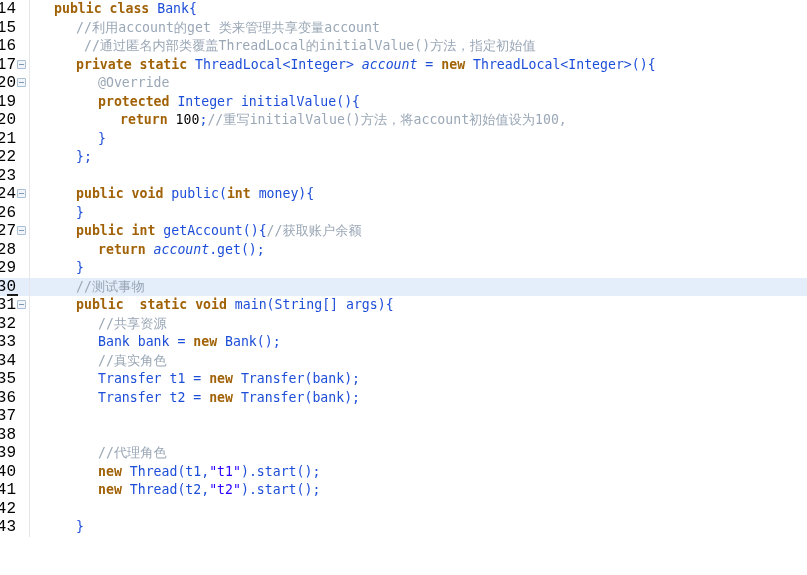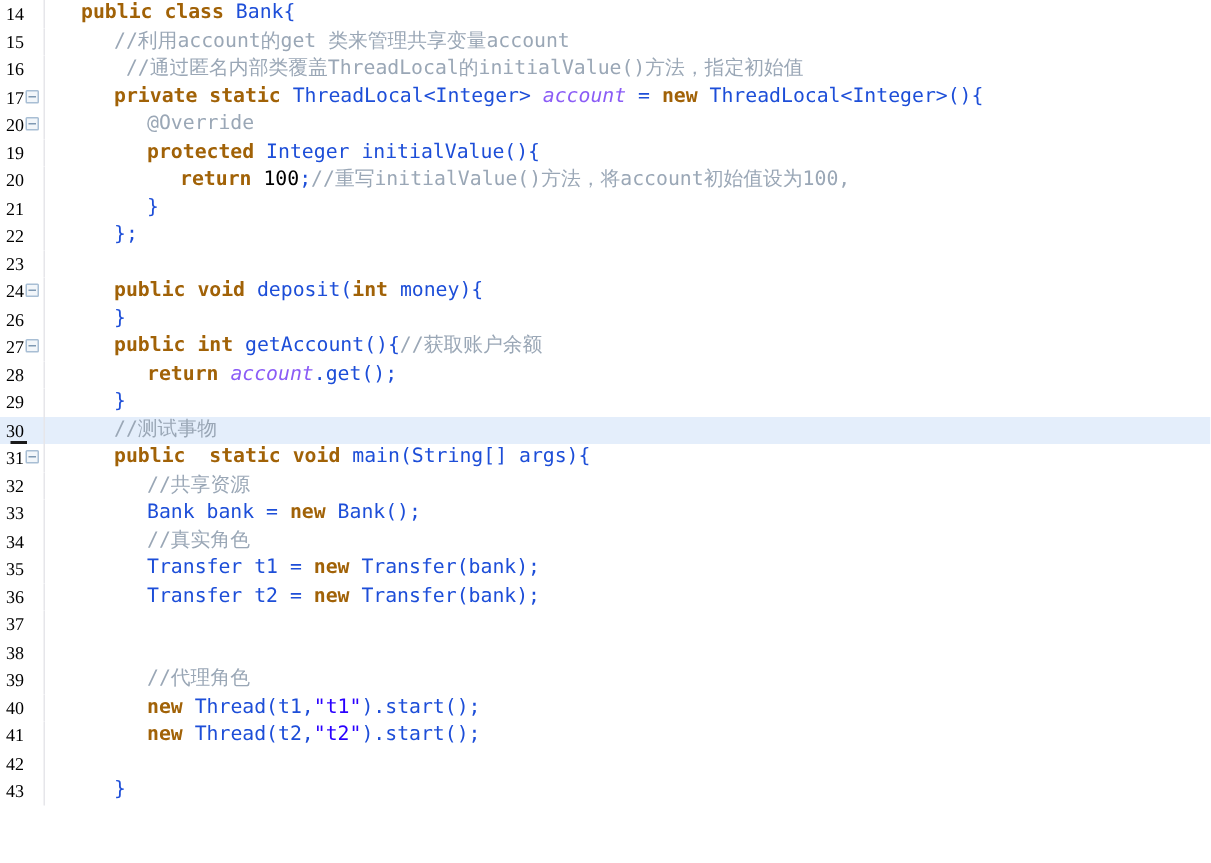--- a/index.html
+++ b/index.html
@@ -36,22 +36,22 @@
   }
 
   .gutter {
     flex: 0 0 26px;
     width: 26px;
     box-sizing: border-box;
     position: relative;
     text-align: left;
     padding-right: 1px;
     color: #9a9a9a;
-    font-size: 12px;
-    font-family: Liberation Serif, serif;
+    font-size: 16px;
+    font-family: Liberation Mono, monospace;
     overflow: hidden;
     background: transparent;
   }
   .gutter .num {
     position: absolute;
     right: 10px;
     top: 0;
     line-height: 18.5px;
     white-space: pre;
   }
@@ -99,40 +99,40 @@
     box-sizing: border-box;
     color: #000000;
     overflow: hidden;
   }
 
   
   .kw   { color: #a16207; font-weight: bold; }
   .cm   { color: #9aa7b6; }
   .str  { color: #2a00ff; }
   .num  { color: #000000; }
-  .fld  { color: #8b5cf6; font-style: italic; }
+  .fld  { color: #1d4ed8; font-style: italic; }
   .ann  { color: #9aa7b6; }
   .pl   { color: #1d4ed8; }
 </style>
 </head>
 <body>
 
 <div id="editor">
   <div id="lines-host">
       <div class="line"><div class="gutter"><span class="num">14</span></div><div class="rail"></div><div class="code" style="padding-left: 24px;"><span class="kw">public</span><span class="pl"> </span><span class="kw">class</span><span class="pl"> Bank{</span></div></div>
       <div class="line"><div class="gutter"><span class="num">15</span></div><div class="rail"></div><div class="code" style="padding-left: 46px;"><span class="cm">//利用account的get 类来管理共享变量account</span></div></div>
       <div class="line"><div class="gutter"><span class="num">16</span></div><div class="rail"></div><div class="code" style="padding-left: 46px;"><span class="cm"> //通过匿名内部类覆盖ThreadLocal的initialValue()方法，指定初始值</span></div></div>
       <div class="line"><div class="gutter"><span class="num">17</span><span class="fold"></span></div><div class="rail"></div><div class="code" style="padding-left: 46px;"><span class="kw">private</span><span class="pl"> </span><span class="kw">static</span><span class="pl"> ThreadLocal&lt;Integer&gt; </span><span class="fld">account</span><span class="pl"> = </span><span class="kw">new</span><span class="pl"> ThreadLocal&lt;Integer&gt;(){</span></div></div>
       <div class="line"><div class="gutter"><span class="num">20</span><span class="fold"></span></div><div class="rail"></div><div class="code" style="padding-left: 68px;"><span class="ann">@Override</span></div></div>
       <div class="line"><div class="gutter"><span class="num">19</span></div><div class="rail"></div><div class="code" style="padding-left: 68px;"><span class="kw">protected</span><span class="pl"> Integer initialValue(){</span></div></div>
       <div class="line"><div class="gutter"><span class="num">20</span></div><div class="rail"></div><div class="code" style="padding-left: 90px;"><span class="kw">return</span><span class="pl"> </span><span class="num">100</span><span class="pl">;</span><span class="cm">//重写initialValue()方法，将account初始值设为100,</span></div></div>
       <div class="line"><div class="gutter"><span class="num">21</span></div><div class="rail"></div><div class="code" style="padding-left: 68px;"><span class="pl">}</span></div></div>
       <div class="line"><div class="gutter"><span class="num">22</span></div><div class="rail"></div><div class="code" style="padding-left: 46px;"><span class="pl">};</span></div></div>
       <div class="line"><div class="gutter"><span class="num">23</span></div><div class="rail"></div><div class="code" style="padding-left: 24px;">&nbsp;</div></div>
-      <div class="line"><div class="gutter"><span class="num">24</span><span class="fold"></span></div><div class="rail"></div><div class="code" style="padding-left: 46px;"><span class="kw">public</span><span class="pl"> </span><span class="kw">void</span><span class="pl"> deposit(</span><span class="kw">int</span><span class="pl"> money){</span></div></div>
+      <div class="line"><div class="gutter"><span class="num">24</span><span class="fold"></span></div><div class="rail"></div><div class="code" style="padding-left: 46px;"><span class="kw">public</span><span class="pl"> </span><span class="kw">void</span><span class="pl"> public(</span><span class="kw">int</span><span class="pl"> money){</span></div></div>
       <div class="line"><div class="gutter"><span class="num">26</span></div><div class="rail"></div><div class="code" style="padding-left: 46px;"><span class="pl">}</span></div></div>
       <div class="line"><div class="gutter"><span class="num">27</span><span class="fold"></span></div><div class="rail"></div><div class="code" style="padding-left: 46px;"><span class="kw">public</span><span class="pl"> </span><span class="kw">int</span><span class="pl"> getAccount(){</span><span class="cm">//获取账户余额</span></div></div>
       <div class="line"><div class="gutter"><span class="num">28</span></div><div class="rail"></div><div class="code" style="padding-left: 68px;"><span class="kw">return</span><span class="pl"> </span><span class="fld">account</span><span class="pl">.get();</span></div></div>
       <div class="line"><div class="gutter"><span class="num">29</span></div><div class="rail"></div><div class="code" style="padding-left: 46px;"><span class="pl">}</span></div></div>
       <div class="line current"><div class="gutter"><span class="num">30</span><span class="caret-mark"></span></div><div class="rail"></div><div class="code" style="padding-left: 46px;"><span class="cm">//测试事物</span></div></div>
       <div class="line"><div class="gutter"><span class="num">31</span><span class="fold"></span></div><div class="rail"></div><div class="code" style="padding-left: 46px;"><span class="kw">public</span><span class="pl">  </span><span class="kw">static</span><span class="pl"> </span><span class="kw">void</span><span class="pl"> main(String[] args){</span></div></div>
       <div class="line"><div class="gutter"><span class="num">32</span></div><div class="rail"></div><div class="code" style="padding-left: 68px;"><span class="cm">//共享资源</span></div></div>
       <div class="line"><div class="gutter"><span class="num">33</span></div><div class="rail"></div><div class="code" style="padding-left: 68px;"><span class="pl">Bank bank = </span><span class="kw">new</span><span class="pl"> Bank();</span></div></div>
       <div class="line"><div class="gutter"><span class="num">34</span></div><div class="rail"></div><div class="code" style="padding-left: 68px;"><span class="cm">//真实角色</span></div></div>
       <div class="line"><div class="gutter"><span class="num">35</span></div><div class="rail"></div><div class="code" style="padding-left: 68px;"><span class="pl">Transfer t1 = </span><span class="kw">new</span><span class="pl"> Transfer(bank);</span></div></div>

